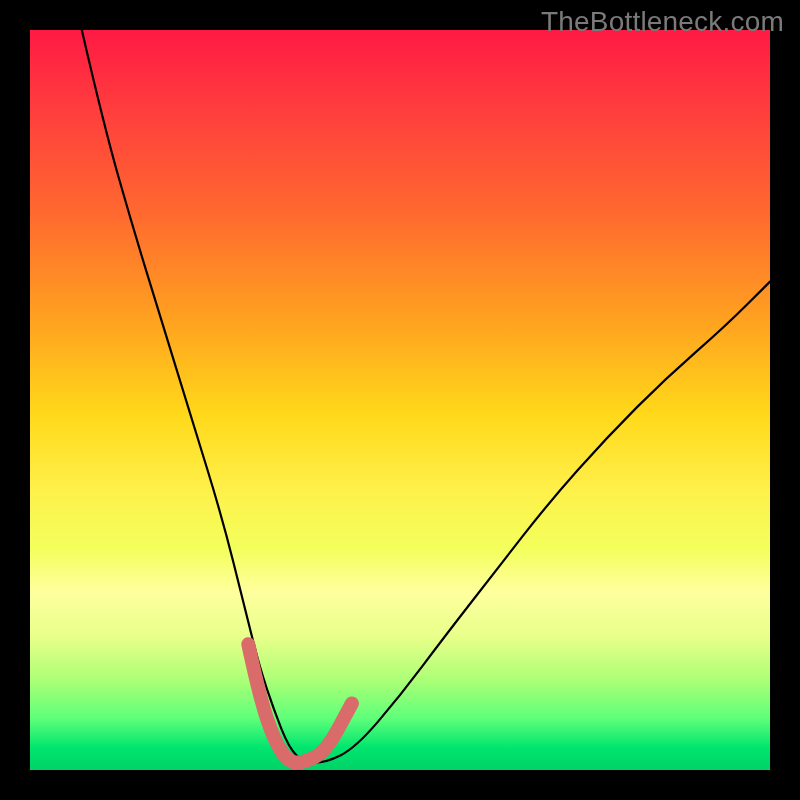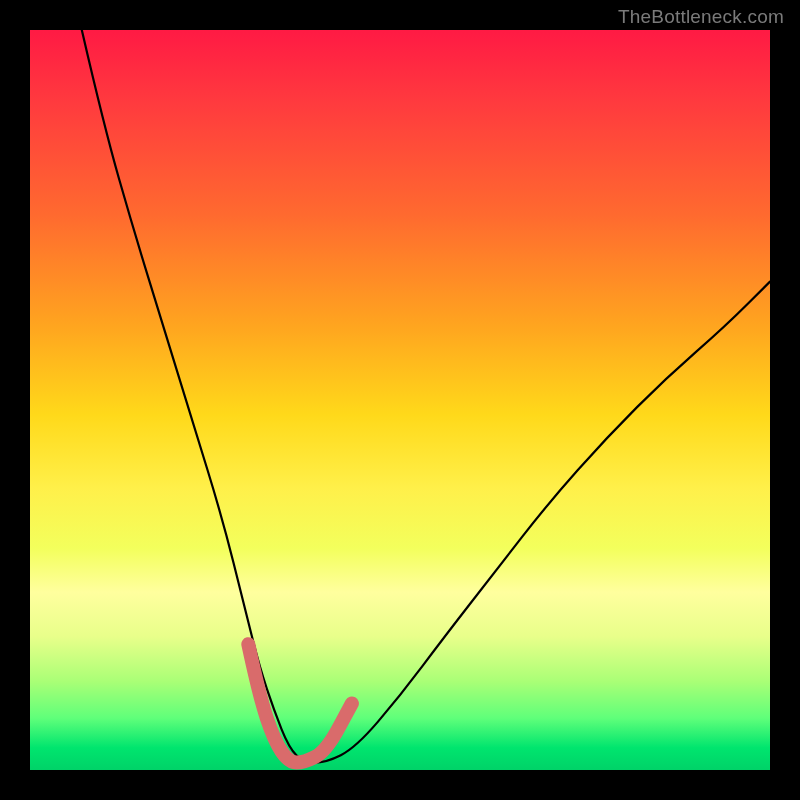--- a/index.html
+++ b/index.html
@@ -37,21 +37,21 @@
       #5fff7a 93%,
       #00e56e 97%,
       #00d268 100%
     );
   }
   .watermark {
     position: absolute;
     top: 6px;
     right: 16px;
     color: #7a7a7a;
-    font-size: 19px;
+    font-size: 28px;
     font-weight: 500;
     letter-spacing: 0.2px;
     z-index: 5;
   }
   svg.curves {
     position: absolute;
     inset: 0;
     z-index: 3;
   }
 </style>

